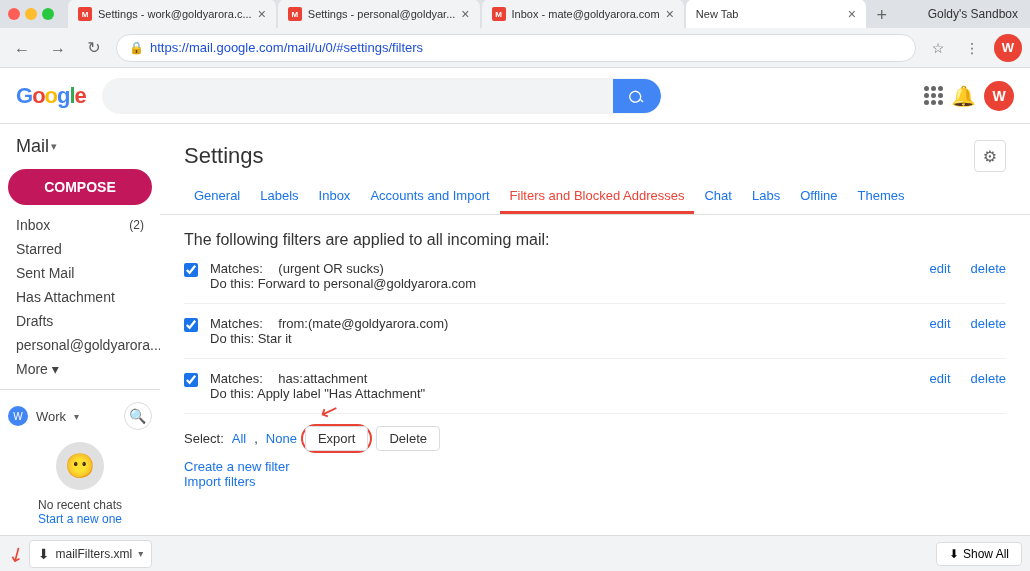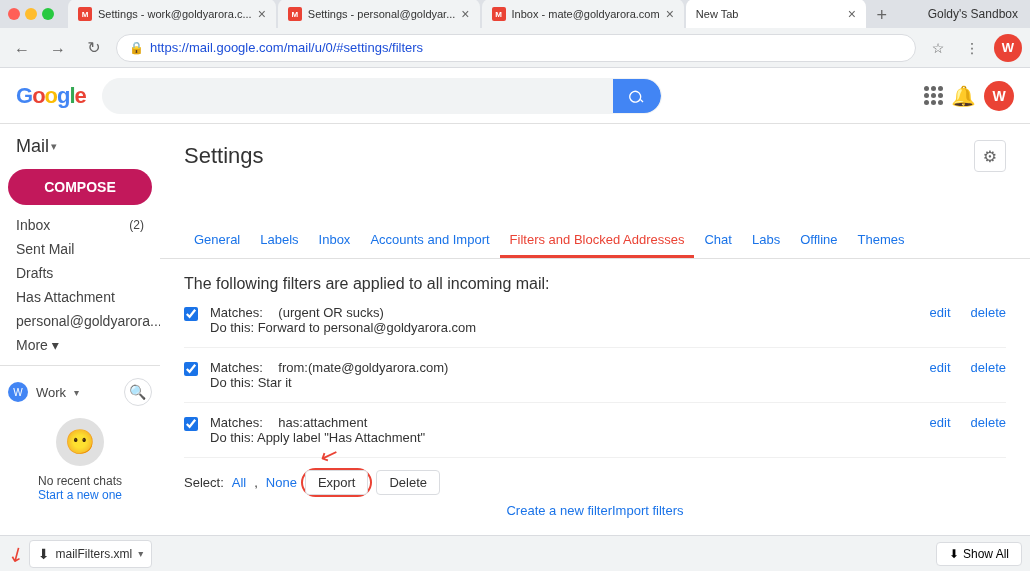--- a/index.html
+++ b/index.html
@@ -64,39 +64,39 @@
     .search-contacts-btn { width: 28px; height: 28px; border-radius: 50%; border: 1px solid #dadce0; display: flex; align-items: center; justify-content: center; cursor: pointer; font-size: 14px; color: #666; margin-left: auto; }
     .chat-section { padding: 8px; }
     .chat-avatar { width: 48px; height: 48px; border-radius: 50%; background: #e0e0e0; display: flex; align-items: center; justify-content: center; font-size: 24px; color: #999; margin: 0 auto; }
     .no-chats-text { text-align: center; font-size: 12px; color: #444; margin-top: 8px; }
     .start-new-link { text-align: center; font-size: 12px; color: #1a73e8; cursor: pointer; display: block; }
 
     
     .main-content { flex: 1; overflow-y: auto; padding: 0; }
     .settings-header { padding: 16px 24px 8px; font-size: 22px; color: #333; display: flex; align-items: center; justify-content: space-between; }
     .settings-gear { width: 32px; height: 32px; border: 1px solid #dadce0; border-radius: 4px; display: flex; align-items: center; justify-content: center; cursor: pointer; font-size: 16px; color: #666; }
-    .settings-tabs { display: flex; border-bottom: 1px solid #e0e0e0; padding: 0 24px; flex-wrap: wrap; margin-top: 44px; }
+    .settings-tabs { display: flex; border-bottom: 1px solid #e0e0e0; padding: 0 24px; flex-wrap: wrap; }
     .settings-tab { padding: 8px 10px; font-size: 13px; color: #1a73e8; cursor: pointer; border-bottom: 3px solid transparent; white-space: nowrap; }
     .settings-tab.active { color: #ea4335; border-bottom-color: #ea4335; }
     .settings-tab:not(.active) { color: #1a73e8; }
     .settings-body { padding: 16px 24px; }
     .section-title { font-size: 16px; color: #333; margin-bottom: 12px; }
     .filter-row { display: flex; align-items: flex-start; margin-bottom: 12px; padding-bottom: 12px; border-bottom: 1px solid #f0f0f0; }
     .filter-checkbox { margin-right: 12px; margin-top: 2px; }
     .filter-details { flex: 1; }
     .filter-match { font-size: 13px; color: #333; }
     .filter-match strong { font-weight: normal; margin-left: 12px; }
     .filter-action { font-size: 13px; color: #333; }
     .filter-edit-links { margin-left: auto; display: flex; gap: 20px; }
     .filter-edit-links a { color: #1a73e8; text-decoration: none; font-size: 13px; cursor: pointer; }
     .select-label { font-size: 13px; color: #333; }
     .select-link { color: #1a73e8; text-decoration: none; font-size: 13px; cursor: pointer; }
     .export-btn { padding: 4px 12px; font-size: 13px; border: 1px solid #dadce0; border-radius: 4px; background: #fff; cursor: pointer; color: #333; position: relative; }
     .delete-btn { padding: 4px 12px; font-size: 13px; border: 1px solid #dadce0; border-radius: 4px; background: #fff; cursor: pointer; color: #333; }
-    .filter-links { display: flex; justify-content: center; margin: 8px 0 16px; }
+    .filter-links { display: flex; justify-content: center; margin: 8px 0 16px; flex-direction: column; }
     .filter-link { color: #1a73e8; text-decoration: none; font-size: 13px; cursor: pointer; }
     .blocked-section { margin-top: 8px; }
     .blocked-title { font-size: 13px; color: #333; margin-bottom: 8px; }
 
     
     .download-bar { height: 36px; background: #f1f3f4; border-top: 1px solid #dadce0; display: flex; align-items: center; padding: 0 8px; gap: 8px; flex-shrink: 0; }
     .download-file { display: flex; align-items: center; gap: 6px; background: #fff; border: 1px solid #dadce0; border-radius: 4px; padding: 4px 8px; height: 28px; }
     .download-name { font-size: 12px; color: #333; }
     .download-chevron { font-size: 10px; color: #666; cursor: pointer; }
     .show-all-btn { margin-left: auto; padding: 4px 12px; font-size: 12px; border: 1px solid #dadce0; border-radius: 4px; background: #fff; cursor: pointer; display: flex; align-items: center; gap: 4px; }
@@ -199,27 +199,30 @@
         <div style="display:flex;align-items:center;padding:4px 16px;cursor:pointer;">
           <span style="font-size:18px;color:#333;font-weight:normal;">Mail</span>
           <span style="font-size:11px;margin-left:2px;color:#666;">▾</span>
         </div>
         <button class="compose-btn">COMPOSE</button>
         <div class="sidebar-item">
           <span>Inbox</span>
           <span class="count">(2)</span>
         </div>
         <div class="sidebar-item">
+          <span>Starred</span>
+        </div>
+        <div class="sidebar-item">
           <span>Sent Mail</span>
         </div>
         <div class="sidebar-item">
+          <span>Has Attachment</span>
+        </div>
+        <div class="sidebar-item">
           <span>Drafts</span>
-        </div>
-        <div class="sidebar-item">
-          <span>Has Attachment</span>
         </div>
         <div class="sidebar-item">
           <span>personal@goldyarora....</span>
         </div>
         <div class="more-item">
           <span>More ▾</span>
         </div>
         <div class="sidebar-divider"></div>
         <div class="account-item">
           <div class="account-avatar">W</div>

